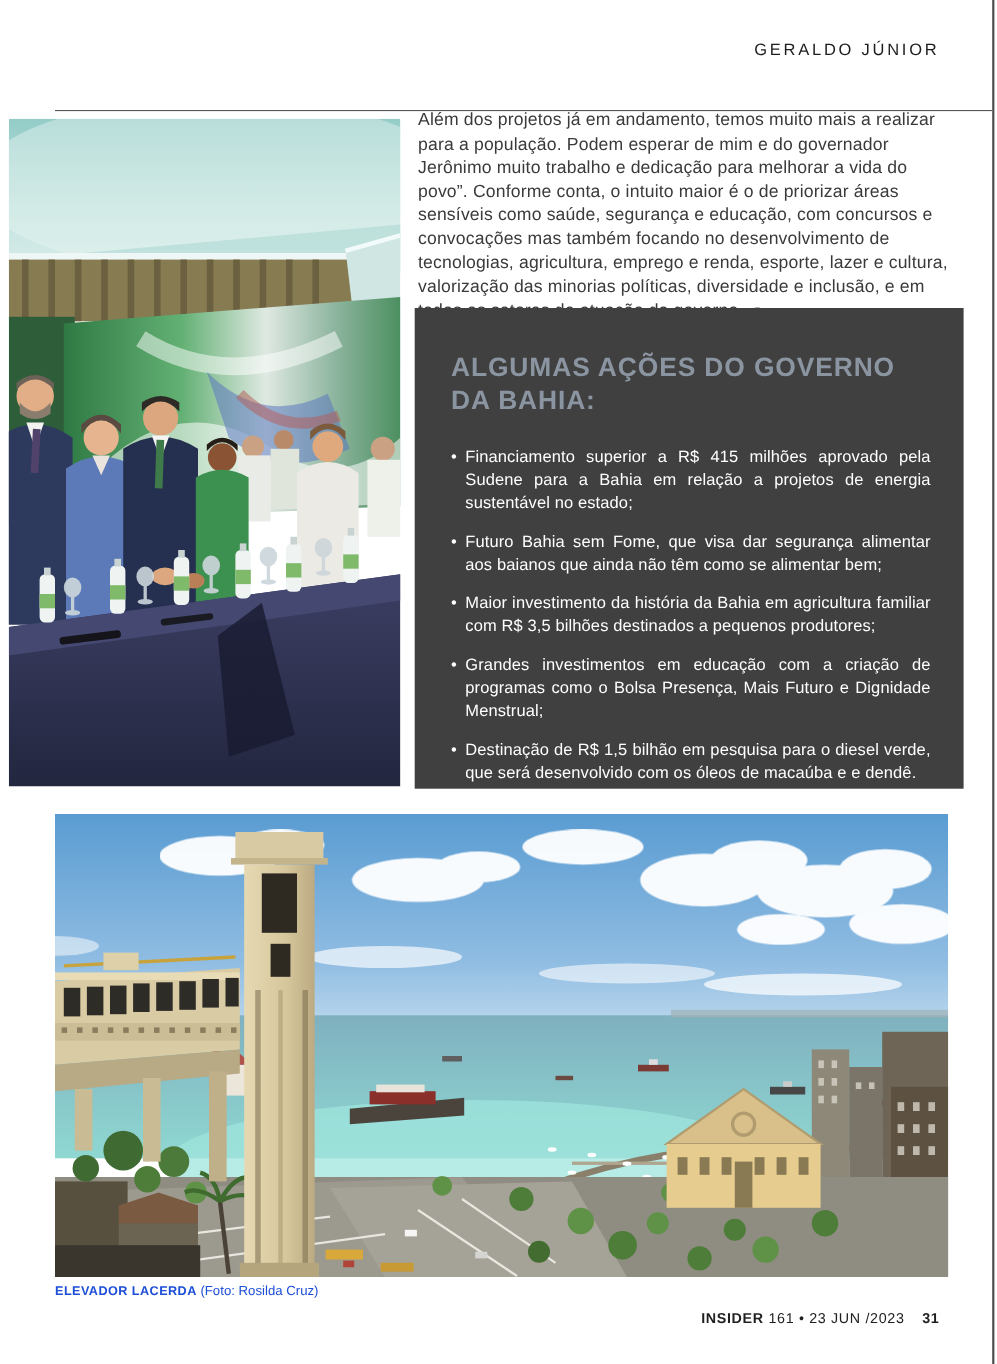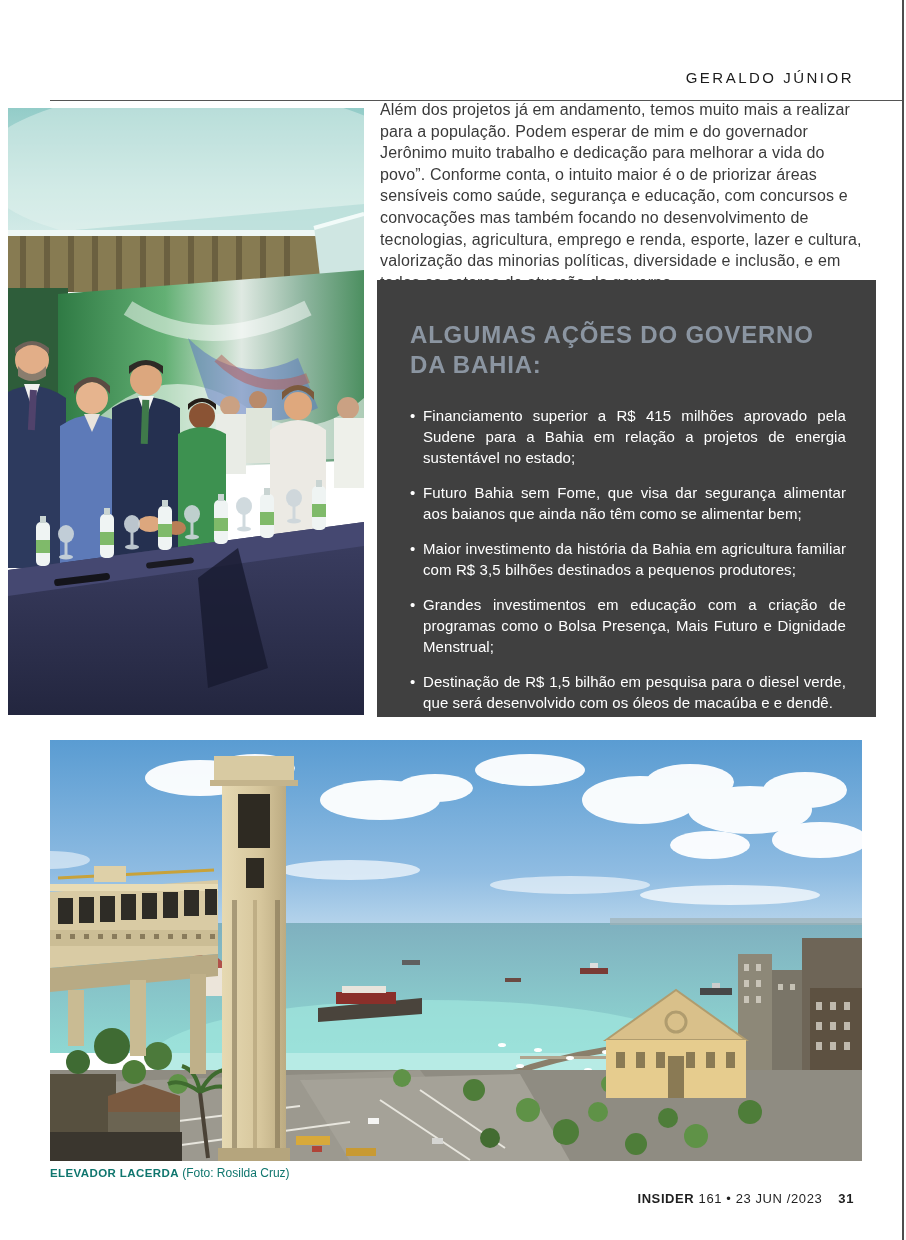--- a/index.html
+++ b/index.html
@@ -2,37 +2,37 @@
 <html><head>
 <meta charset="utf-8">
 <style>
   * { margin:0; padding:0; box-sizing:border-box; }
   html,body { background:#ffffff; }
   body { width:906px; height:1240px; position:relative; font-family:"Liberation Sans", sans-serif; overflow:hidden; }
   .page { position:absolute; inset:0; background:#fff; }
 
   .page-edge-right { position:absolute; top:0; left:902px; width:2px; height:1240px; background:#4d4d4d; }
 
-  .header-author { position:absolute; top:37px; right:52px; font-size:15px; letter-spacing:2.5px; color:#1c1c1c;margin-top:32px; }
+  .header-author { position:absolute; top:37px; right:52px; font-size:15px; letter-spacing:2.5px; color:#1c1c1c; }
   .header-rule { position:absolute; top:100px; left:50px; width:852px; height:1px; background:#555; }
 
   .event-photo { position:absolute; top:108px; left:8px; width:356px; height:607px; display:block; }
   .lacerda-photo { position:absolute; top:740px; left:50px; width:812px; height:421px; display:block; }
 
   .intro { position:absolute; top:99px; left:380px; width:482px; font-size:16px; line-height:21.6px; color:#3a3a3a; letter-spacing:0.15px; }
   .end-mark { display:inline-block; width:11px; height:11px; border-radius:50%; background:#9aa1a9; color:#ffffff; font-size:8px; line-height:11px; text-align:center; vertical-align:baseline; margin-left:3px; }
 
   .info-box { position:absolute; top:280px; left:377px; width:499px; height:437px; background:#404040; padding:40px 30px 0 33px; }
   .info-box h2 { font-size:24px; line-height:30px; font-weight:bold; letter-spacing:0.8px; color:#8b95a1; margin-bottom:25px; }
   .info-box h2 span { display:block; }
   .info-box ul { list-style:none; }
   .info-box li { position:relative; padding-left:13px; color:#ffffff; font-size:15px; line-height:21px; text-align:justify; text-align-last:left; margin-bottom:14px; letter-spacing:0.1px; }
   .info-box li .marker { position:absolute; left:0; top:0; }
 
-  .caption { position:absolute; top:1166px; left:50px; font-size:12px; color:#0f766e; }
+  .caption { position:absolute; top:1166px; left:50px; font-size:12px; color:#1d4ed8; }
   .caption .caption-title { font-weight:bold; font-size:11.5px; letter-spacing:0.4px; }
 
   .footer { position:absolute; top:1191px; right:52px; font-size:13px; color:#1f1f1f; letter-spacing:0.6px; }
   .footer .mag { font-weight:bold; }
   .footer .pagenum { font-weight:bold; margin-left:16px;margin-top:40px; }
 </style>
 </head>
 <body>
 
 <div class="page">

